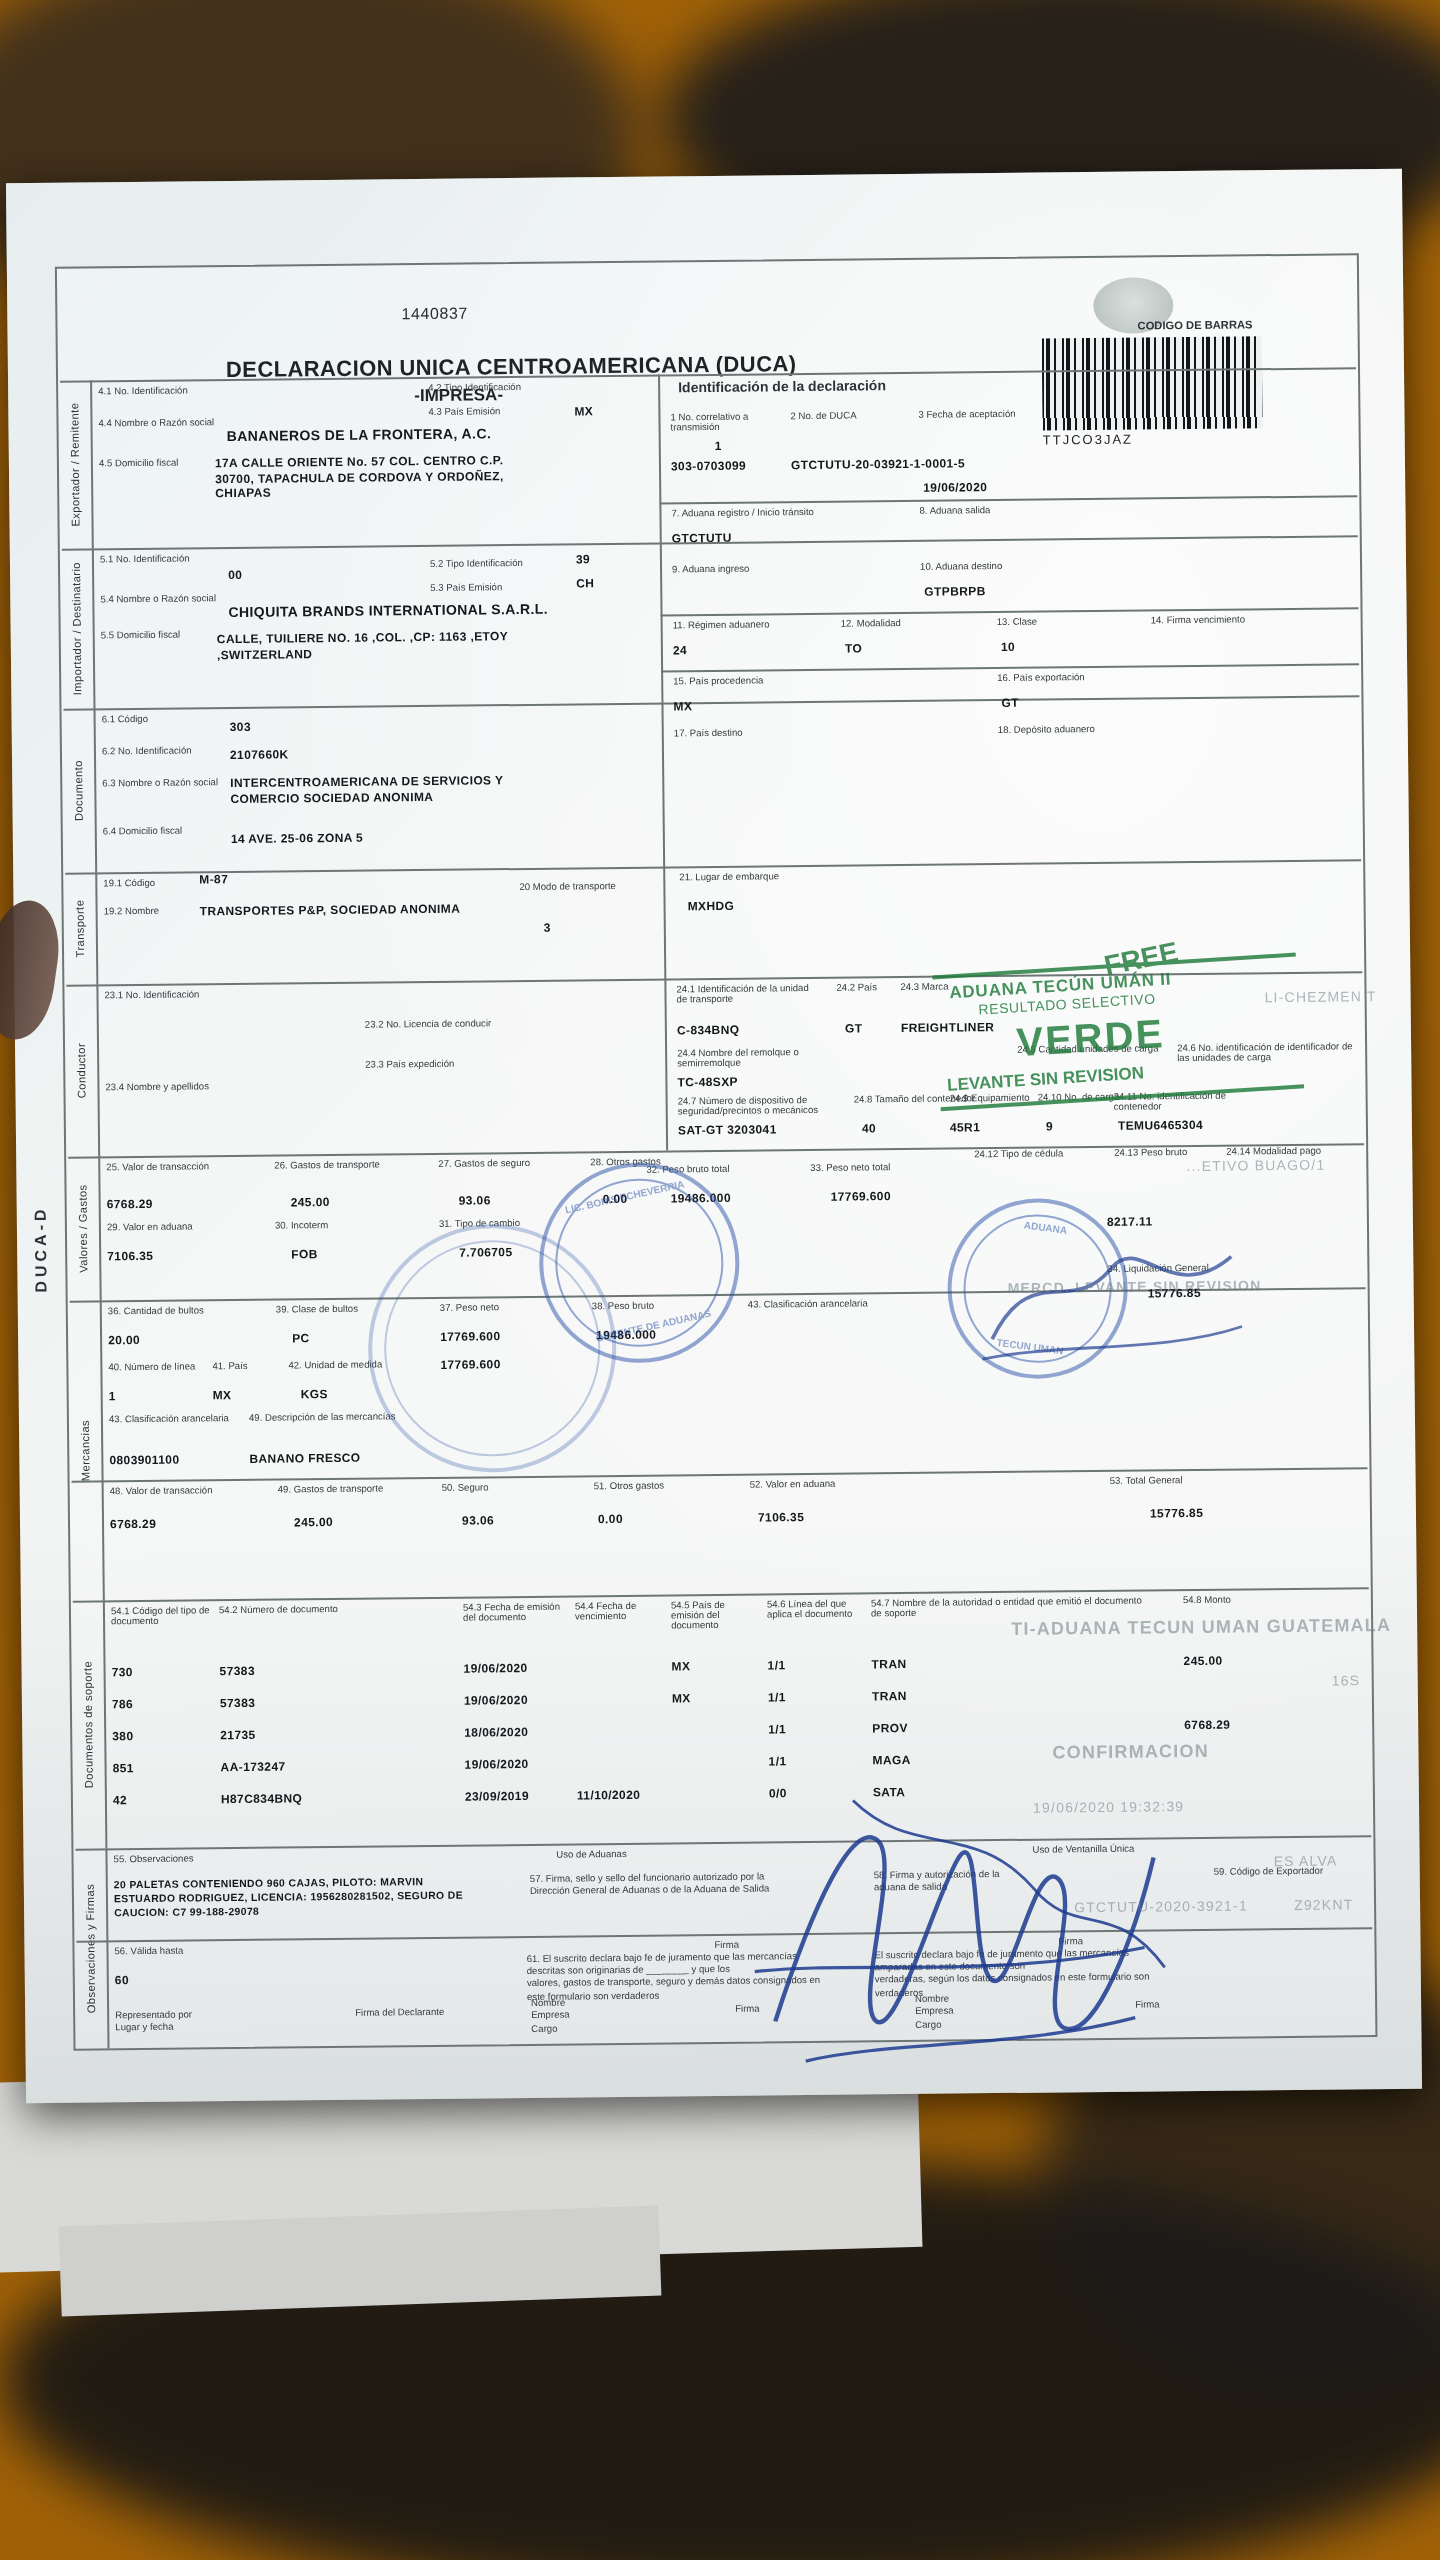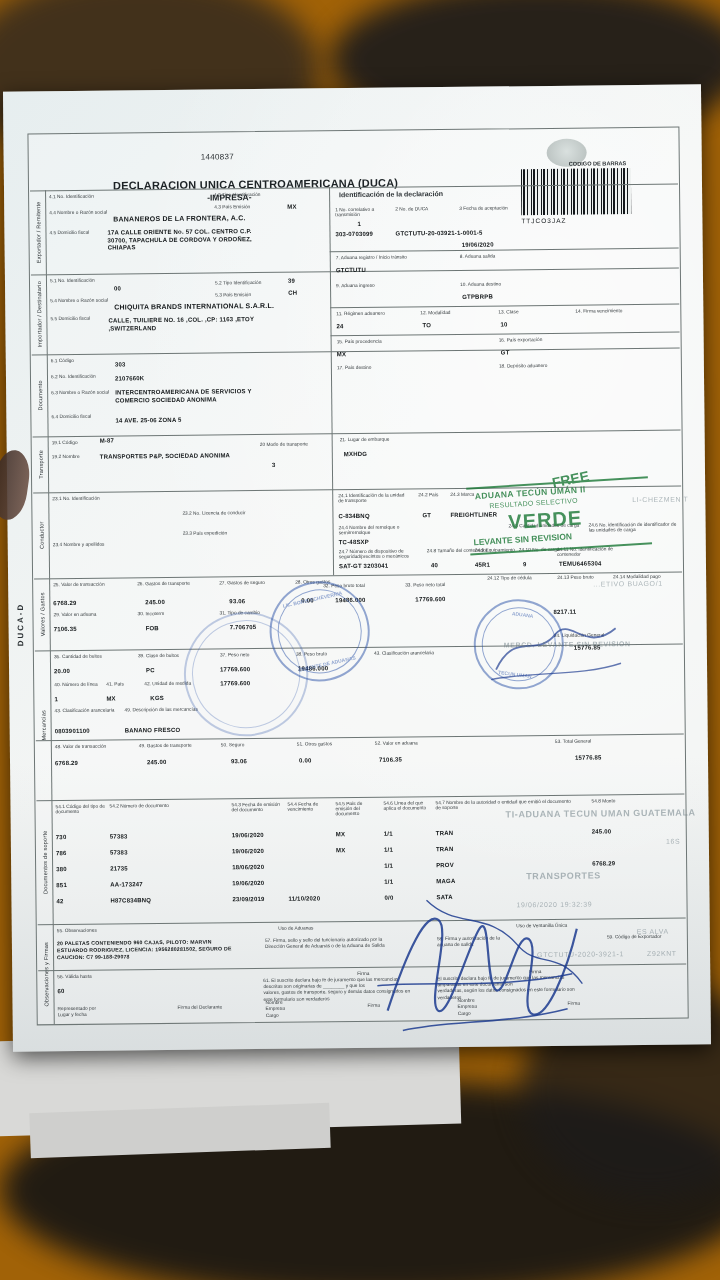--- a/index.html
+++ b/index.html
@@ -431,21 +431,21 @@
       <svg width="140" height="80" viewBox="0 0 140 80" style="position:absolute;left:452px;top:480px;opacity:.8;">
         <path class="sig" stroke-width="1.8" d="M10,60 C30,20 50,50 70,25 C85,8 100,45 130,20"></path>
         <path class="sig" stroke-width="1.4" d="M5,70 C45,62 95,68 135,55"></path>
       </svg>
 
       <div class="ghost" style="left:600px;top:368px;">LI-CHEZMEN T</div>
       <div class="ghost" style="left:560px;top:452px;">...ETIVO BUAGO/1</div>
       <div class="ghost b" style="left:470px;top:512px;">MERCD. LEVANTE SIN REVISION</div>
       <div class="ghost b" style="left:470px;top:680px;font-size:9px;">TI-ADUANA TECUN UMAN GUATEMALA</div>
       <div class="ghost" style="left:630px;top:710px;">16S</div>
-      <div class="ghost b" style="left:490px;top:742px;font-size:9px;">TRANSPORTES</div>
+      <div class="ghost b" style="left:490px;top:742px;font-size:9px;">CONFIRMACION</div>
       <div class="ghost" style="left:480px;top:772px;">19/06/2020 19:32:39</div>
       <div class="ghost" style="left:600px;top:800px;">ES ALVA</div>
       <div class="ghost" style="left:500px;top:822px;">GTCTUTU-2020-3921-1</div>
       <div class="ghost" style="left:610px;top:822px;">Z92KNT</div>
     </div>
   </div>
 
   <div class="finger"></div>
 </div>
 

